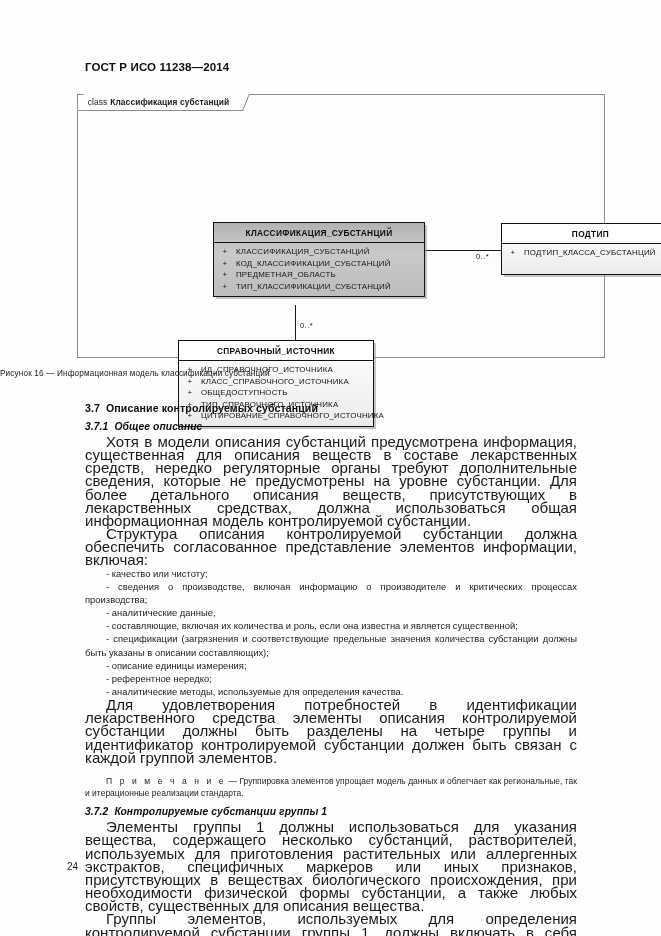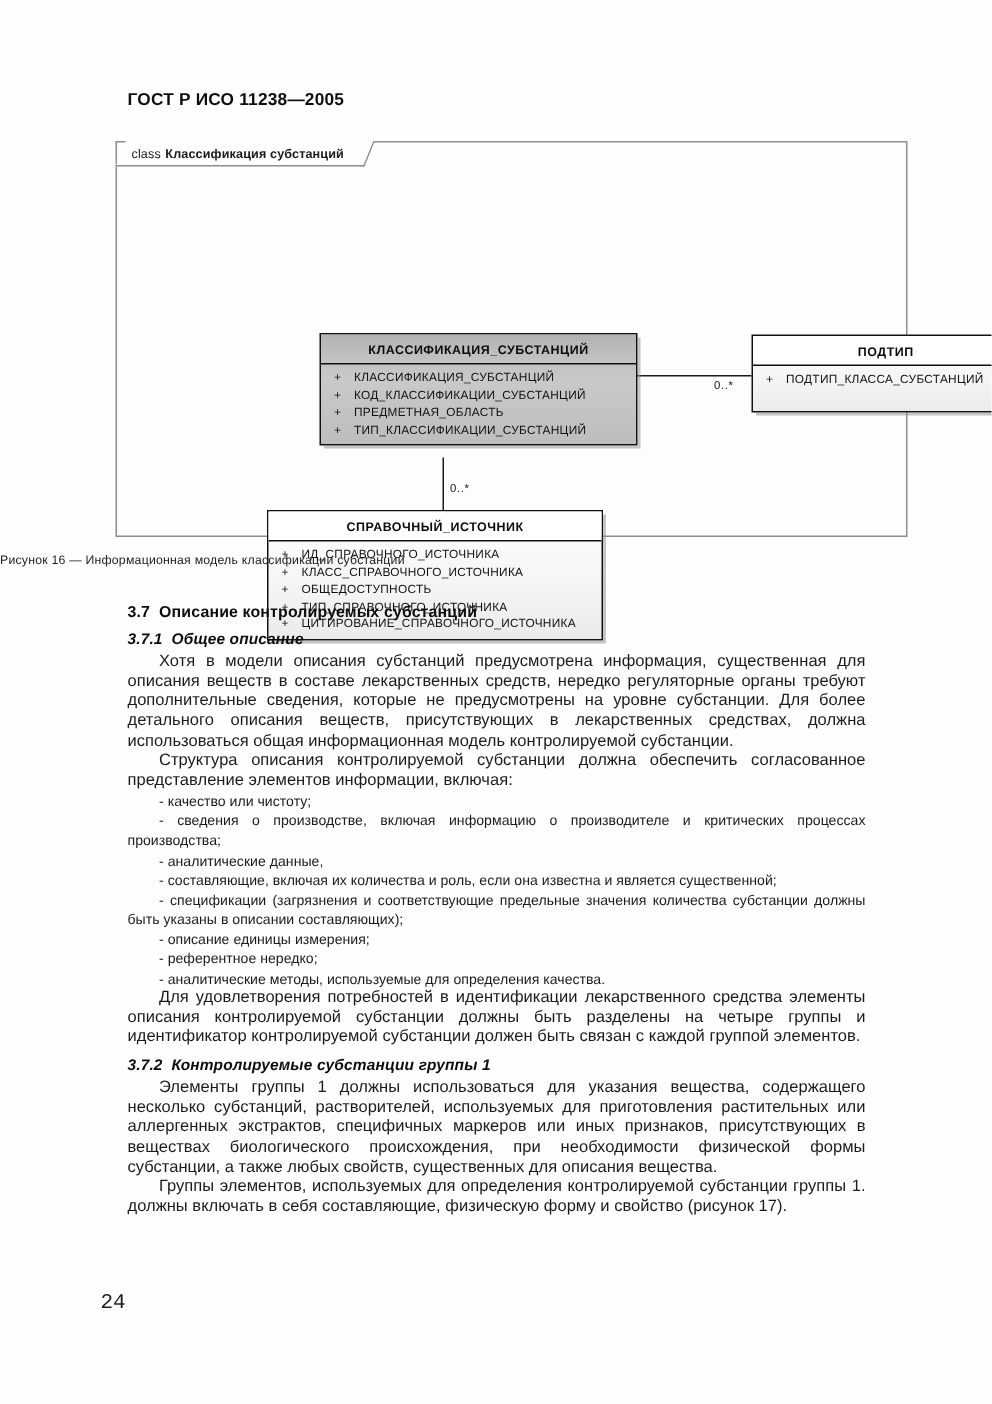--- a/index.html
+++ b/index.html
@@ -99,21 +99,21 @@
     flex: 0 0 22px;
   }
 
   .box-shaded { background: linear-gradient(180deg,#b8b8b8 0%,#c9c9c9 42%,#bdbdbd 100%); }
   .box-shaded .title { background: linear-gradient(180deg,#b2b2b2 0%,#c4c4c4 100%); }
   .box-plain  { background: linear-gradient(180deg,#ffffff 0%,#f4f4f4 60%,#ebebeb 100%); }
   .box-plain .title { background: #ffffff; }
 
   #box-classification { left: 135px; top: 127px; width: 212px; }
   #box-subtype        { left: 423px; top: 128px; width: 179px; }
-  #box-reference      { left: 100px; top: 245px; width: 224px; }
+  #box-reference      { left: 100px; top: 245px; width: 196px; }
 
   
   .conn { position: absolute; background: #1a1a1a; }
   #conn-h-subtype { left: 327px; top: 155px; width: 96px; height: 1.3px; }
   #conn-v-reference { left: 217px; top: 210px; width: 1.3px; height: 35px; }
 
   .mult {
     position: absolute;
     font-size: 7.6px;
     letter-spacing: 0.4px;
@@ -152,21 +152,21 @@
     margin: 7px 0 3px 0;
     font-size: 10.3px;
     font-weight: bold;
     letter-spacing: 0.1px;
     color: #0d0d0d;
     font-style: italic;
   }
   h2.sec .num, h3.sec .num { margin-right: 6px; }
   p.para {
     margin: 0;
-    font-size: 11px;
+    font-size: 15px;
     line-height: 13.15px;
     text-align: justify;
     text-indent: 21px;
     color: #1b1b1b;
     letter-spacing: 0.02px;
     hyphens: manual;
   }
   ul.dashlist { margin: 0; padding: 0; list-style: none; }
   ul.dashlist li {
     font-size: 9.4px;
@@ -184,31 +184,30 @@
     text-indent: 21px;
     color: #1e1e1e;
   }
   p.note .lbl { letter-spacing: 2.6px; }
 
   
   .page-number {
     position: absolute;
     left: 67px;
     top: 861px;
-    font-size: 14px;
+    font-size: 10px;
     color: #1d1d1d;
-    font-family: Liberation Mono, monospace;
   }
 </style>
 </head>
 <body>
 
 <div class="page">
 
-  <div class="doc-header">ГОСТ Р ИСО 11238—2005</div>
+  <div class="doc-header">ГОСТ Р ИСО 11238—2014</div>
 
   <div class="figure-frame">
 
     <div class="frame-tab">
       <span>
         <span class="kw">class</span><span class="nm">Классификация субстанций</span>
       </span>
     </div>
 
     <div class="conn" id="conn-h-subtype"></div>
@@ -299,20 +298,21 @@
       <li>- аналитические данные,</li>
       <li>- составляющие, включая их количества и роль, если она известна и является существенной;</li>
       <li>- спецификации (загрязнения и соответствующие предельные значения количества субстанции должны быть указаны в описании составляющих);</li>
       <li>- описание единицы измерения;</li>
       <li>- референтное нередко;</li>
       <li>- аналитические методы, используемые для определения качества.</li>
     </ul>
 
     <p class="para">Для удовлетворения потребностей в идентификации лекарственного средства элементы описания контролируемой субстанции должны быть разделены на четыре группы и идентификатор контролируемой субстанции должен быть связан с каждой группой элементов.</p>
 
+    <p class="note"><span class="lbl">П р и м е ч а н и е</span> <span>— Группировка элементов упрощает модель данных и облегчает как региональные, так и итерационные реализации стандарта.</span></p>
 
     <h3 class="sec">
       <span class="num">3.7.2</span><span>Контролируемые субстанции группы 1</span>
     </h3>
 
     <p class="para">Элементы группы 1 должны использоваться для указания вещества, содержащего несколько субстанций, растворителей, используемых для приготовления растительных или аллергенных экстрактов, специфичных маркеров или иных признаков, присутствующих в веществах биологического происхождения, при необходимости физической формы субстанции, а также любых свойств, существенных для описания вещества.</p>
 
     <p class="para">Группы элементов, используемых для определения контролируемой субстанции группы 1. должны включать в себя составляющие, физическую форму и свойство (рисунок 17).</p>
 
   </div>

